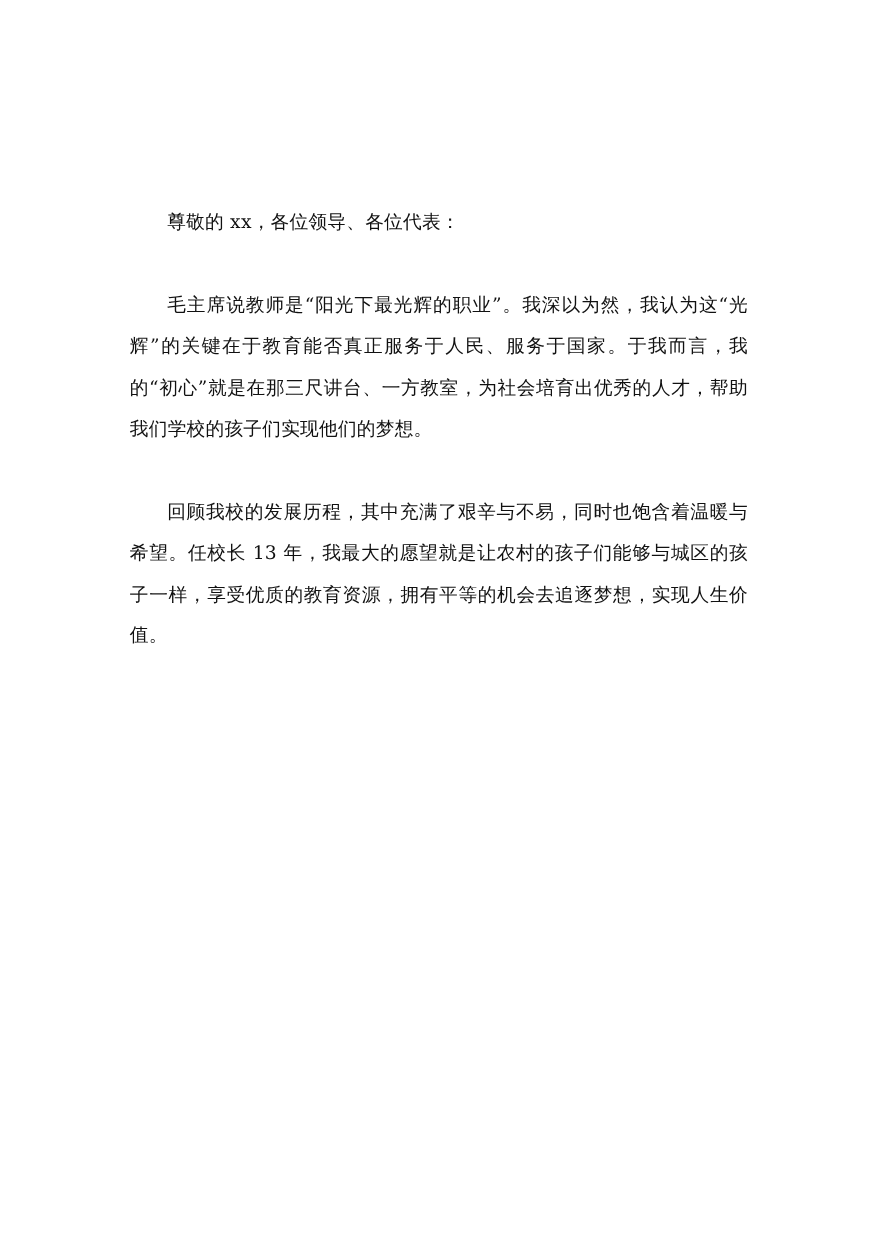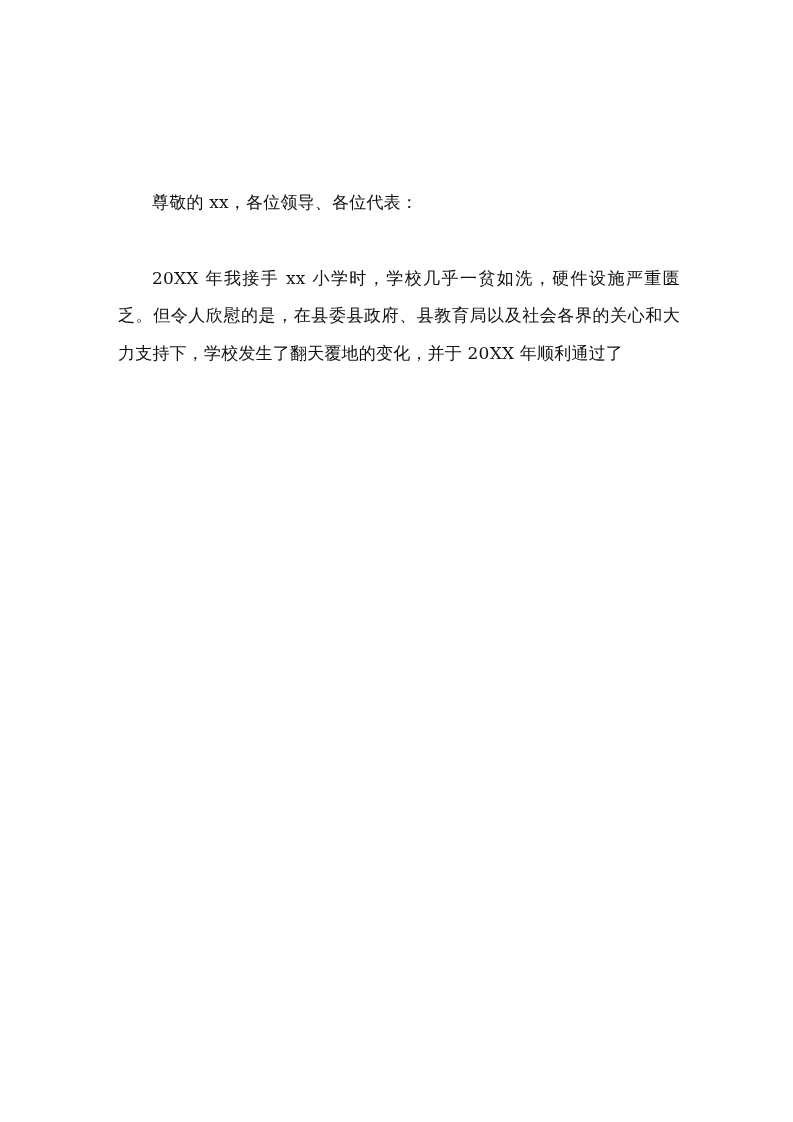--- a/index.html
+++ b/index.html
@@ -32,14 +32,15 @@
     }
     .para.salutation {
       margin-bottom: 38px;
     }
   </style>
 </head>
 <body>
 
 <div class="page">
   <p class="para salutation">尊敬的 xx，各位领导、各位代表：</p>
-  <p class="para">20XX 年我接手 xx 小学时，学校几乎一贫如洗，硬件设施严重匮乏。但令人欣慰的是，在县委县政府、县教育局以及社会各界的关心和大力支持下，学校发生了翻天覆地的变化，并于 20XX 年顺利通过了</p>
+  <p class="para">毛主席说教师是“阳光下最光辉的职业”。我深以为然，我认为这“光辉”的关键在于教育能否真正服务于人民、服务于国家。于我而言，我的“初心”就是在那三尺讲台、一方教室，为社会培育出优秀的人才，帮助我们学校的孩子们实现他们的梦想。</p>
+  <p class="para">回顾我校的发展历程，其中充满了艰辛与不易，同时也饱含着温暖与希望。任校长 13 年，我最大的愿望就是让农村的孩子们能够与城区的孩子一样，享受优质的教育资源，拥有平等的机会去追逐梦想，实现人生价值。</p>
 </div>
 
 </body></html>

